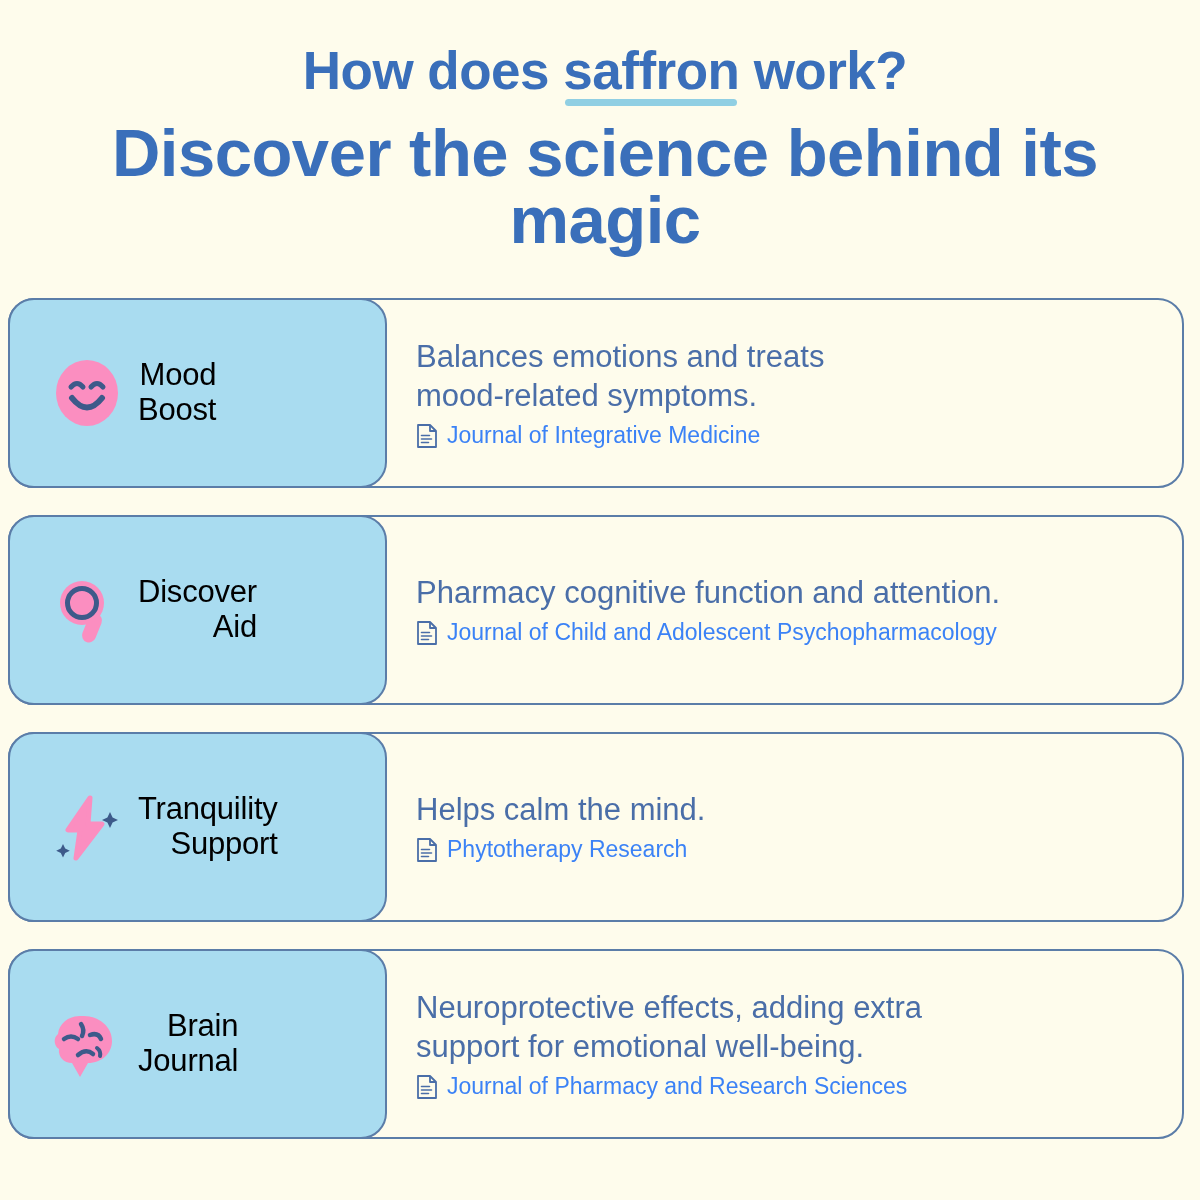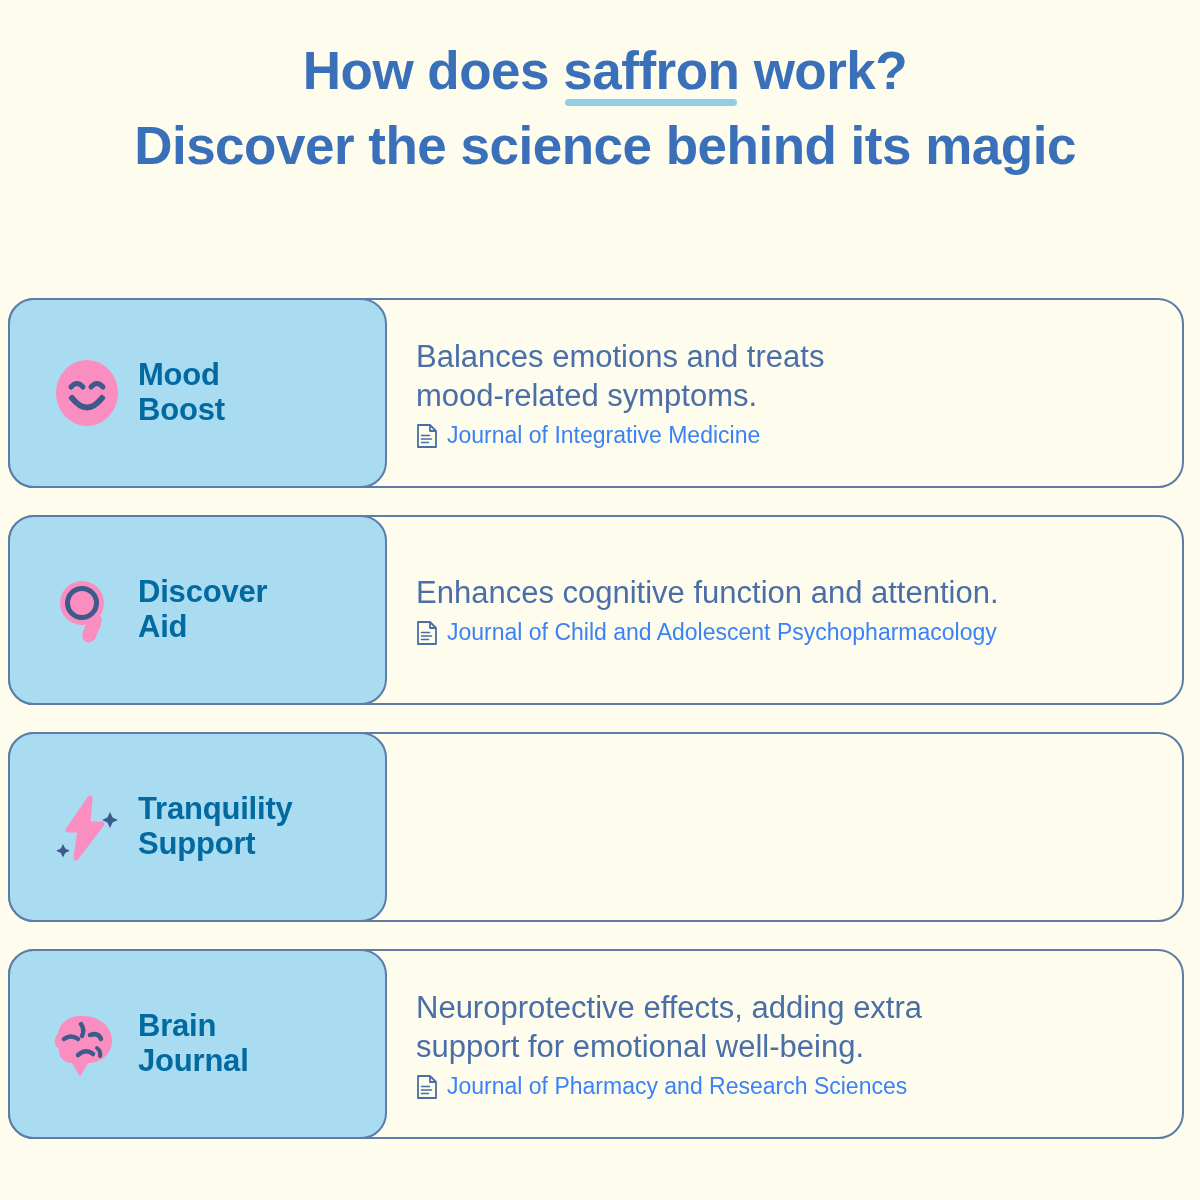--- a/index.html
+++ b/index.html
@@ -31,21 +31,21 @@
     color: #3a6fba;
     letter-spacing: -0.5px;
     line-height: 1.0;
     padding-left: 10px;
   }
   .title-line-1 {
     font-size: 53px;
     margin-bottom: 20px;
   }
   .title-line-2 {
-    font-size: 53px;
+    font-size: 67px;
   }
   .saffron-wrap {
     position: relative;
     display: inline-block;
     padding-bottom: 2px;
   }
   .saffron-underline {
     position: absolute;
     left: 2px;
     right: 2px;
@@ -93,26 +93,27 @@
     width: 74px;
     height: 74px;
     display: flex;
     align-items: center;
     justify-content: center;
   }
   .icon-box svg {
     display: block;
   }
   .card-label {
-    font-weight: 700;
+    font-weight: 400;
     font-size: 31px;
     line-height: 1.12;
-    color: #0369a1;
+    color: #000000;
     letter-spacing: -0.2px;
     white-space: pre-line;
+    text-align: right;
   }
   .card-right {
     flex: 1 1 auto;
     display: flex;
     flex-direction: column;
     justify-content: center;
     padding-left: 29px;
     padding-right: 24px;
   }
   .card-desc {
@@ -183,21 +184,21 @@
           <svg width="74" height="74" viewBox="0 0 74 74" aria-hidden="true">
             <rect x="35" y="40" width="14" height="30" rx="7" fill="#fb8ec0" transform="rotate(22 42 55)"></rect>
             <circle cx="32" cy="30" r="22" fill="#fb8ec0"></circle>
             <circle cx="32" cy="30" r="14.5" fill="none" stroke="#3d5a8a" stroke-width="5"></circle>
           </svg>
         </div>
         <div class="card-label">Discover
 Aid</div>
       </div>
       <div class="card-right">
-        <div class="card-desc">Enhances cognitive function and attention.</div>
+        <div class="card-desc">Pharmacy cognitive function and attention.</div>
         <div class="card-source">
           <svg class="doc-icon" viewBox="0 0 22 26" aria-hidden="true">
             <path d="M2 2 h12 l6 6 v16 h-18 z" fill="none" stroke="#4a6ea8" stroke-width="1.8" stroke-linejoin="round"></path>
             <path d="M14 2 v6 h6" fill="none" stroke="#4a6ea8" stroke-width="1.8" stroke-linejoin="round"></path>
             <path d="M5.5 12.5 h8 M5.5 16 h10 M5.5 19.5 h7" stroke="#4a6ea8" stroke-width="1.6" stroke-linecap="round"></path>
           </svg>
           <span>Journal of Child and Adolescent Psychopharmacology</span>
         </div>
       </div>
     </div>
@@ -206,20 +207,31 @@
       <div class="card-left">
         <div class="icon-box">
           <svg width="74" height="74" viewBox="0 0 74 74" aria-hidden="true">
             <path d="M40 8 L18 40 h12 L26 68 L52 34 H38 Z" fill="#fb8ec0" stroke="#fb8ec0" stroke-width="5" stroke-linejoin="round"></path>
             <path d="M60 22 l2.6 5.4 5.4 2.6 -5.4 2.6 -2.6 5.4 -2.6 -5.4 -5.4 -2.6 5.4 -2.6 Z" fill="#3d5a8a"></path>
             <path d="M13 54 l2.2 4.6 4.6 2.2 -4.6 2.2 -2.2 4.6 -2.2 -4.6 -4.6 -2.2 4.6 -2.2 Z" fill="#3d5a8a"></path>
           </svg>
         </div>
         <div class="card-label">Tranquility
 Support</div>
+      </div>
+      <div class="card-right">
+        <div class="card-desc">Helps calm the mind.</div>
+        <div class="card-source">
+          <svg class="doc-icon" viewBox="0 0 22 26" aria-hidden="true">
+            <path d="M2 2 h12 l6 6 v16 h-18 z" fill="none" stroke="#4a6ea8" stroke-width="1.8" stroke-linejoin="round"></path>
+            <path d="M14 2 v6 h6" fill="none" stroke="#4a6ea8" stroke-width="1.8" stroke-linejoin="round"></path>
+            <path d="M5.5 12.5 h8 M5.5 16 h10 M5.5 19.5 h7" stroke="#4a6ea8" stroke-width="1.6" stroke-linecap="round"></path>
+          </svg>
+          <span>Phytotherapy Research</span>
+        </div>
       </div>
     </div>
 
     <div class="card">
       <div class="card-left">
         <div class="icon-box">
           <svg width="74" height="74" viewBox="0 0 74 74" aria-hidden="true">
             <path d="M30 9 C18 9 9 17 8 27 C3 31 4 39 9 42 C8 50 14 56 22 56 L30 70 L38 56 C52 56 62 46 62 34 C62 19 48 9 34 9 Z" fill="#fb8ec0"></path>
             <path d="M14 32 q7 -5 14 0" stroke="#3d5a8a" stroke-width="4.5" fill="none" stroke-linecap="round"></path>
             <path d="M31 17 q4 6 1 12" stroke="#3d5a8a" stroke-width="4.5" fill="none" stroke-linecap="round"></path>

